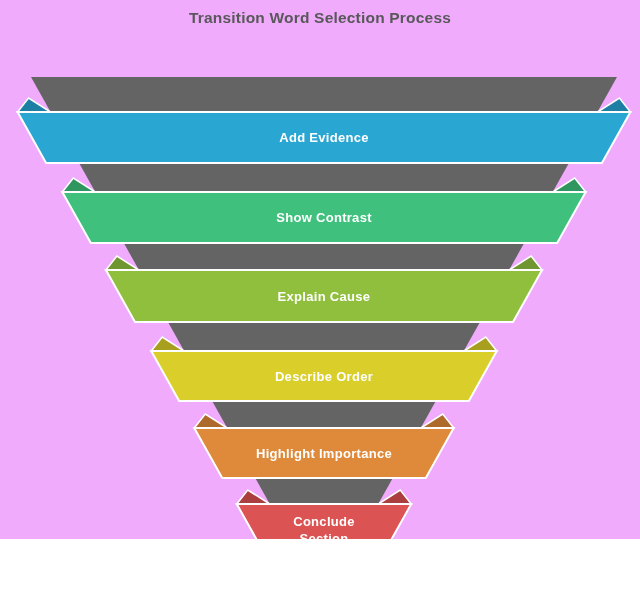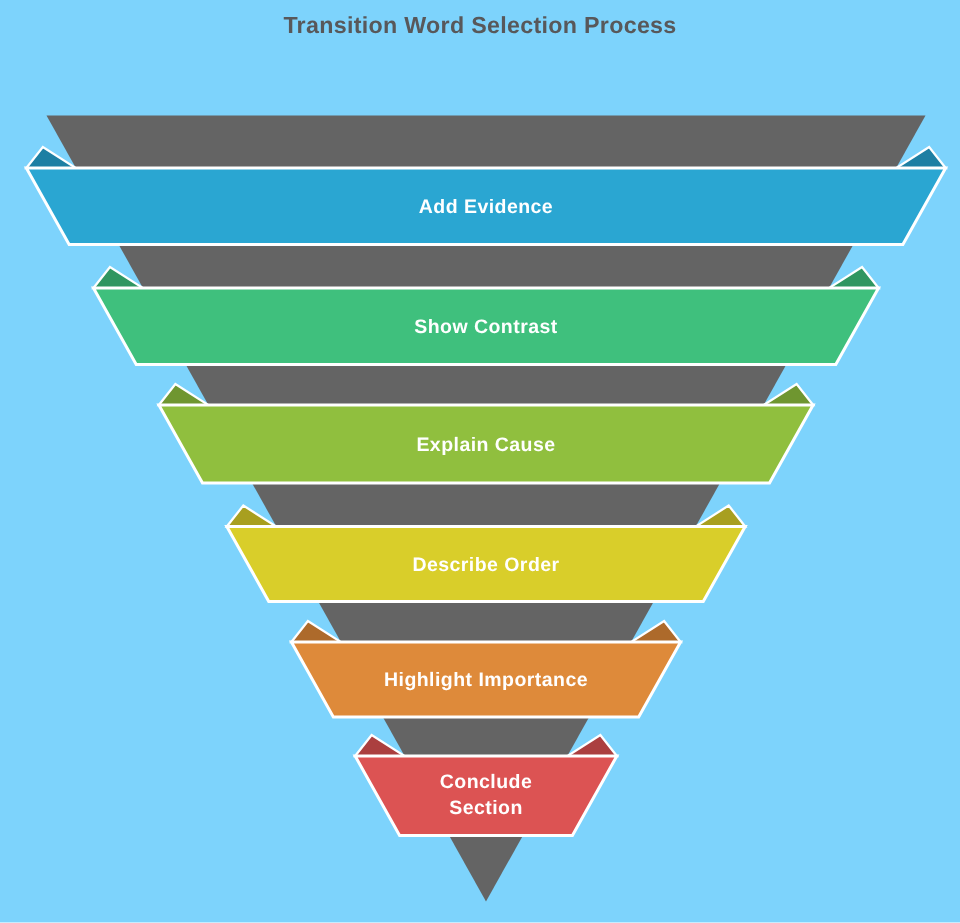--- a/index.html
+++ b/index.html
@@ -4,22 +4,22 @@
 <style>
   html, body {
     margin: 0;
     padding: 0;
     background: #ffffff;
     font-family: "Liberation Sans", sans-serif;
   }
   .canvas {
     position: relative;
     width: 640px;
-    height: 615px;
-    background: #7dd3fc;
+    height: 539px;
+    background: #f0abfc;
     overflow: hidden;
   }
   .page-title {
     position: absolute;
     top: 9px;
     left: 0;
     width: 100%;
     text-align: center;
     font-size: 15.5px;
     font-weight: bold;

